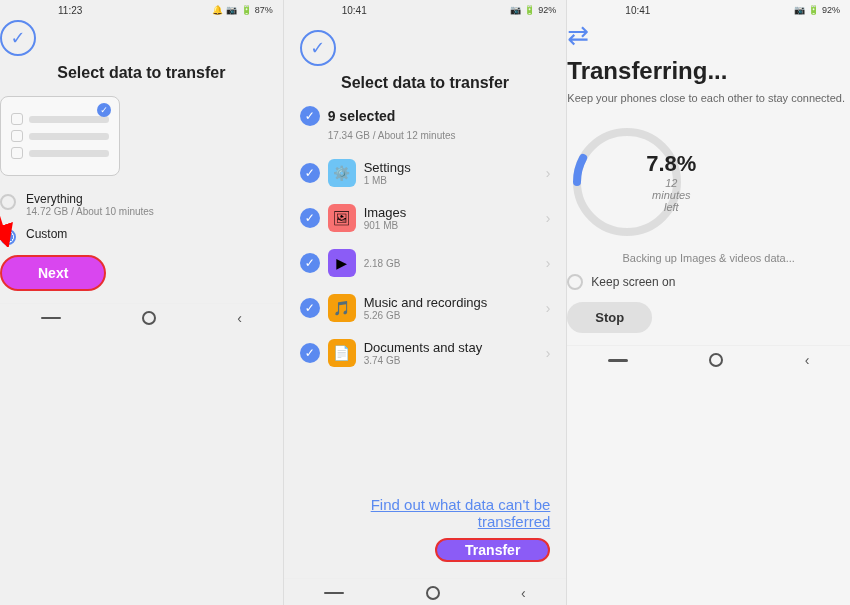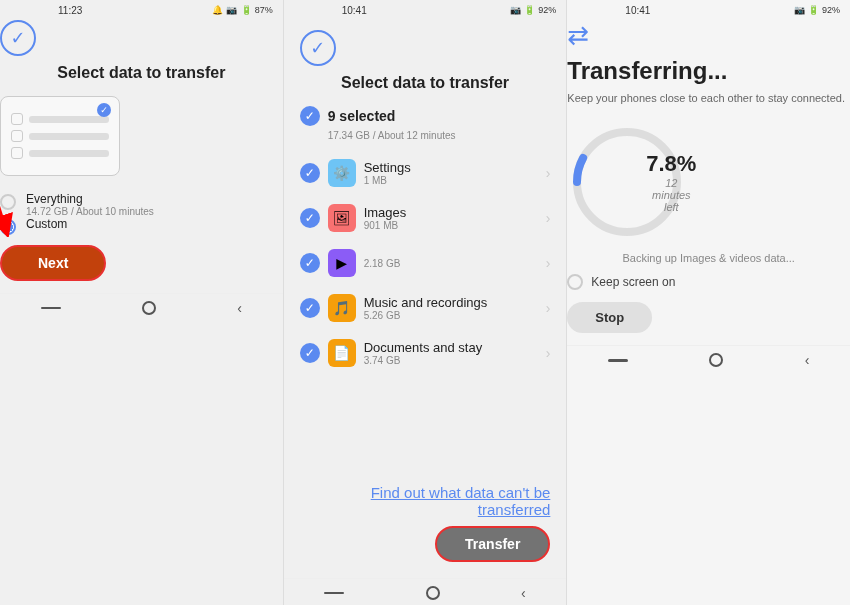--- a/index.html
+++ b/index.html
@@ -87,21 +87,21 @@
       background: #ddd;
       border-radius: 3px;
       flex: 1;
     }
 
     
     .radio-group {
       width: 100%;
       display: flex;
       flex-direction: column;
-      gap: 0;
+      gap: 10px;
       margin-bottom: 10px;
     }
     .radio-item {
       display: flex;
       align-items: flex-start;
       gap: 10px;
     }
     .radio-circle {
       width: 16px; height: 16px;
       border: 2px solid #ccc;
@@ -125,21 +125,21 @@
 
     .see-link {
       font-size: 11px;
       color: #5b8af0;
       text-decoration: underline;
       margin-bottom: 10px;
       text-align: center;
     }
 
     .btn-next {
-      background: #c2410c;
+      background: #d946ef;
       color: #fff;
       border: 2.5px solid #e83030;
       border-radius: 22px;
       padding: 8px 36px;
       font-size: 14px;
       font-weight: 600;
       cursor: pointer;
       margin-bottom: 12px;
     }
     .selected-header {
@@ -201,25 +201,25 @@
     .item-chevron { color: #ccc; font-size: 14px; }
 
     .find-link {
       font-size: 15px;
       color: #5b8af0;
       text-decoration: underline;
       text-align: right;
       padding: 8px 0;
     }
     .btn-transfer {
-      background: #737373;
+      background: #8b5cf6;
       color: #fff;
       border: 2.5px solid #e83030;
       border-radius: 22px;
-      padding: 8px 28px;
+      padding: 2px 28px;
       font-size: 14px;
       font-weight: 600;
       cursor: pointer;
       align-self: flex-end;
       margin-bottom: 8px;
     }
 
     
     .screen3 {
       background: #f5f5f5;

